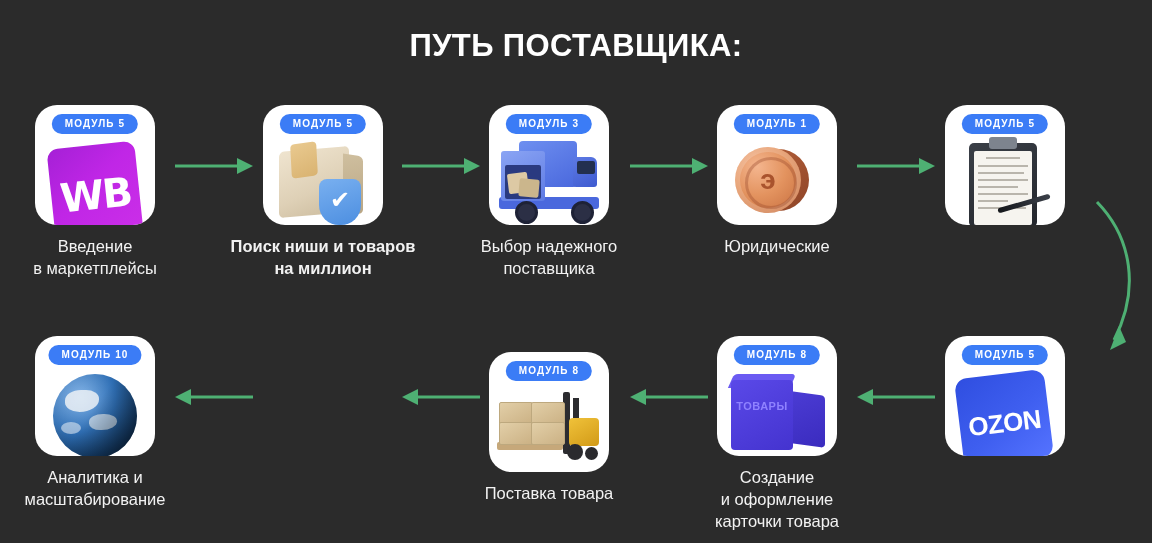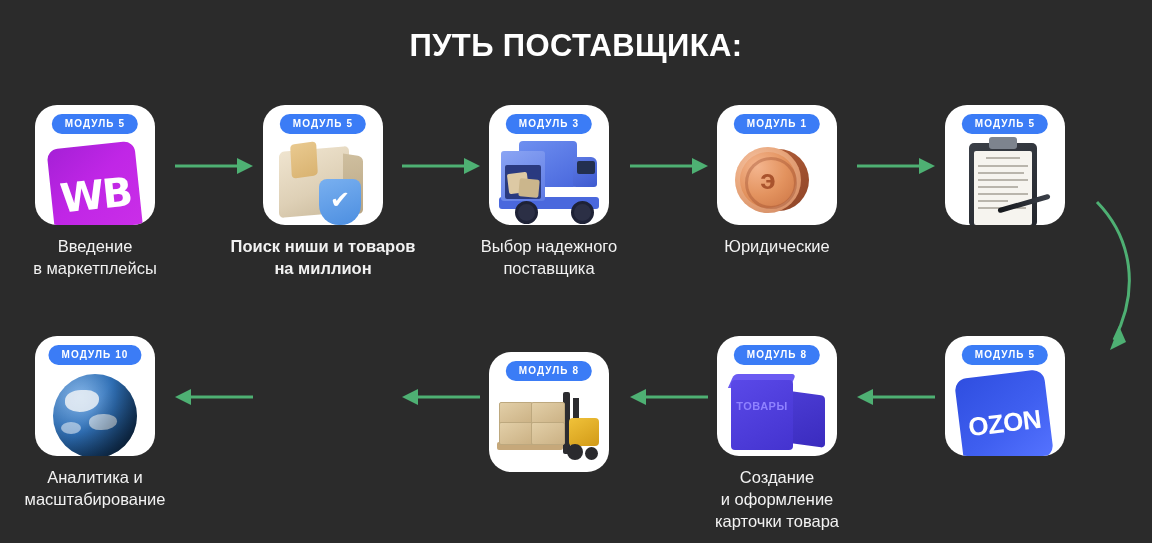--- a/index.html
+++ b/index.html
@@ -253,20 +253,21 @@
       <div class="fl-bx fl-b1"></div>
         <div class="fl-bx fl-b2"></div>
       <div class="fl-bx fl-b3"></div>
         <div class="fl-bx fl-b4"></div>
       <div class="fl-body"></div>
       <div class="fl-w fl-w1"></div>
         <div class="fl-w fl-w2"></div>
     </div>
     <div class="badge">МОДУЛЬ 8</div>
   </div>
+  <div class="label">Поставка товара</div>
 </div>
 
 <div class="node" style="left:662px;top:336px;">
   <div class="card">
     <div class="art">
       <div class="tv-lid"></div>
         <div class="tv-top"></div>
         <div class="tv-front"></div>
       <div class="tv-text">ТОВАРЫ</div>
     </div>

